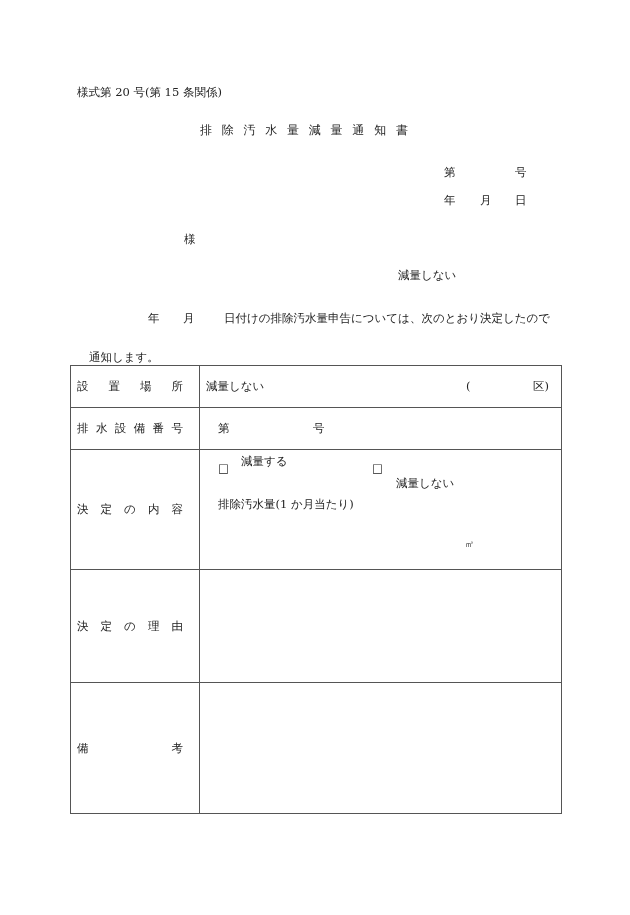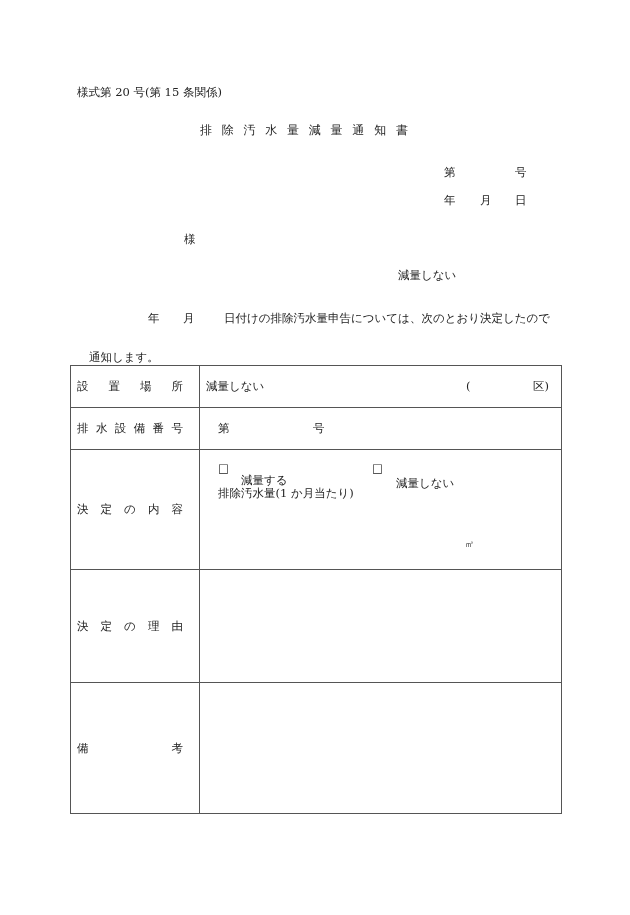--- a/index.html
+++ b/index.html
@@ -84,24 +84,24 @@
       <div class="spread">
         <span>決</span>
         <span>定</span>
         <span>の</span>
         <span>内</span>
         <span>容</span>
       </div>
     </td>
     <td class="val">
       <span class="abs" style="left:18px;top:11px;">□</span>
-      <span class="abs" style="left:41px;top:23px;">減量する</span>
+      <span class="abs" style="left:41px;top:4px;">減量する</span>
       <span class="abs" style="left:172px;top:11px;">□</span>
       <span class="abs" style="left:196px;top:26px;">減量しない</span>
-      <span class="abs" style="left:18px;top:36px;text-align:center;">排除汚水量(1 か月当たり)</span>
+      <span class="abs" style="left:18px;top:47px;text-align:center;">排除汚水量(1 か月当たり)</span>
       <span class="abs" style="left:18px;top:76px;width:260px;height:22px;"></span>
       <span class="abs" style="left:265px;top:88px;font-size:9px;">㎥</span>
     </td>
   </tr>
   <tr style="height:113px;">
     <td class="lbl">
       <div class="spread">
         <span>決</span>
         <span>定</span>
         <span>の</span>

